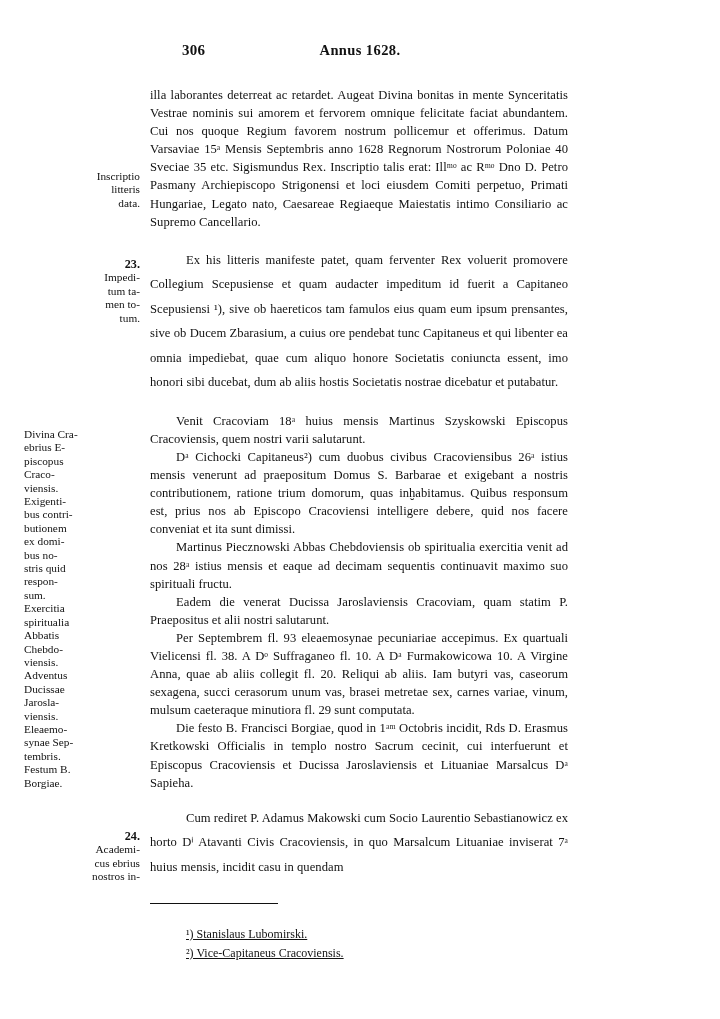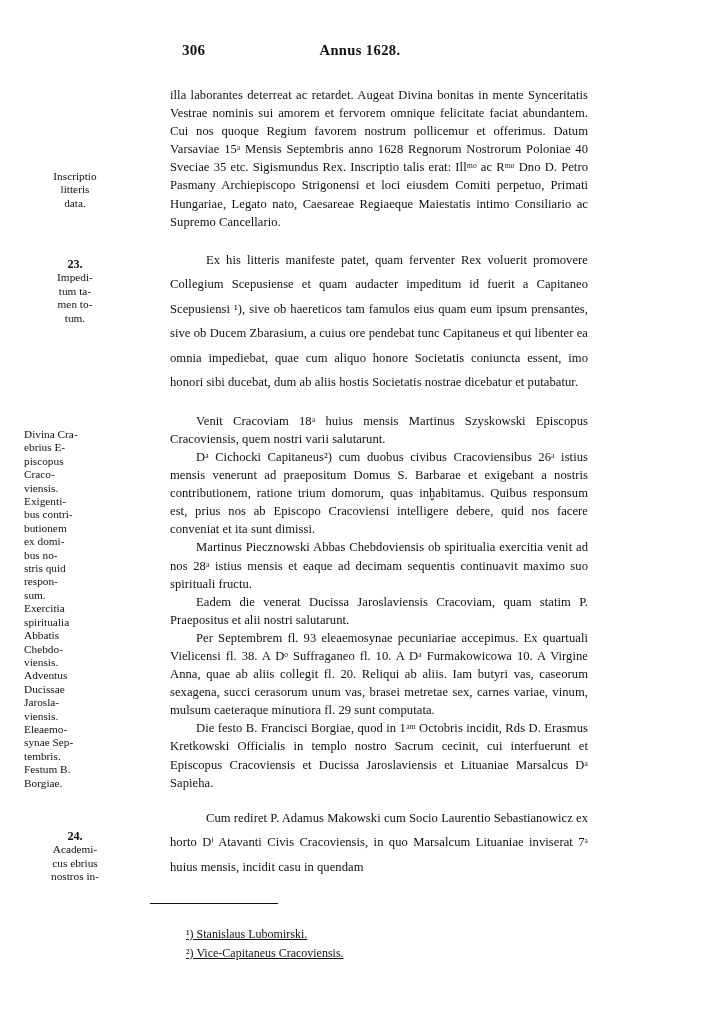--- a/index.html
+++ b/index.html
@@ -48,21 +48,20 @@
     font-size: 14.5px;
     font-weight: bold;
     letter-spacing: 0.4px;
   }
   
   .body-col {
     position: absolute;
     left: 150px;
     top: 86px;
     width: 418px;
-    margin-left: 20px;
   }
   p.para {
     margin: 0;
     font-size: 12.6px;
     line-height: 18.1px;
     text-align: justify;
     text-justify: inter-word;
     letter-spacing: 0.05px;
   }
   p.indent {
@@ -71,21 +70,21 @@
   .gap-md { height: 14px; }
   .gap-lg { height: 17px; }
   .big-indent { text-indent: 36px; }
   
   .margin-note {
     position: absolute;
     left: 10px;
     width: 130px;
     font-size: 11.3px;
     line-height: 13.4px;
-    text-align: center;
+    text-align: right;
     color: #111;
   }
   .margin-note .num {
     font-weight: bold;
     font-size: 12.2px;
     display: block;
   }
   .mn-1 { top: 170px; }
   .mn-2 { top: 258px; }
   .mn-3 { top: 428px; text-align: left; left: 24px; width: 118px; }

